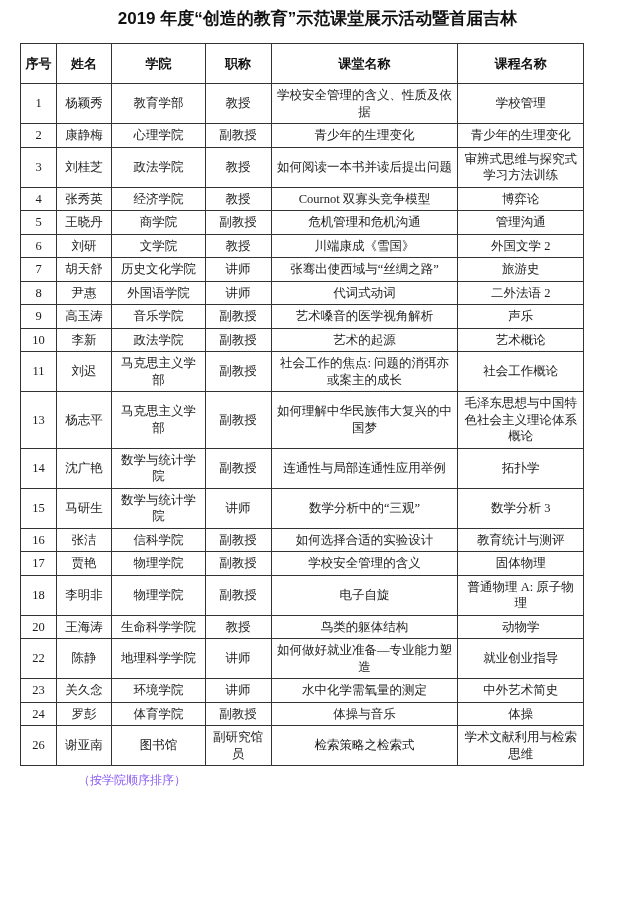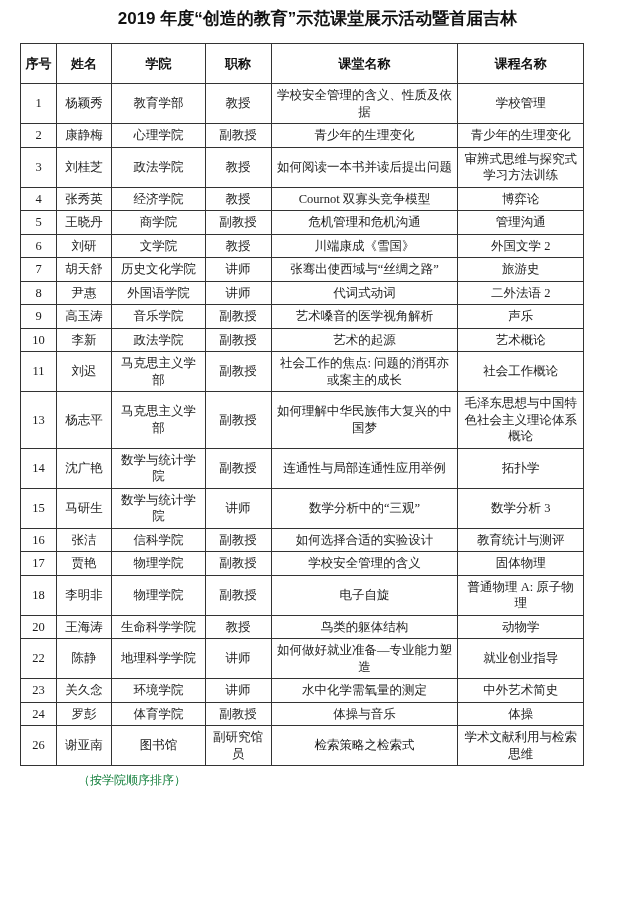--- a/index.html
+++ b/index.html
@@ -46,21 +46,21 @@
   table.roster th {
     font-weight: 700;
     font-size: 13px;
     padding: 11px 2px;
     color: #111;
   }
   .footnote {
     font-size: 12px;
     line-height: 16px;
     margin: 6px 0 0 58px;
-    color: #15803d;
+    color: #8b5cf6;
   }
 </style>
 </head>
 <body>
 
 <div class="page">
 
   <h1 class="doc-title">
     <span style="display:block">2019 年度“创造的教育”示范课堂展示活动暨首届吉林</span>
   </h1>

